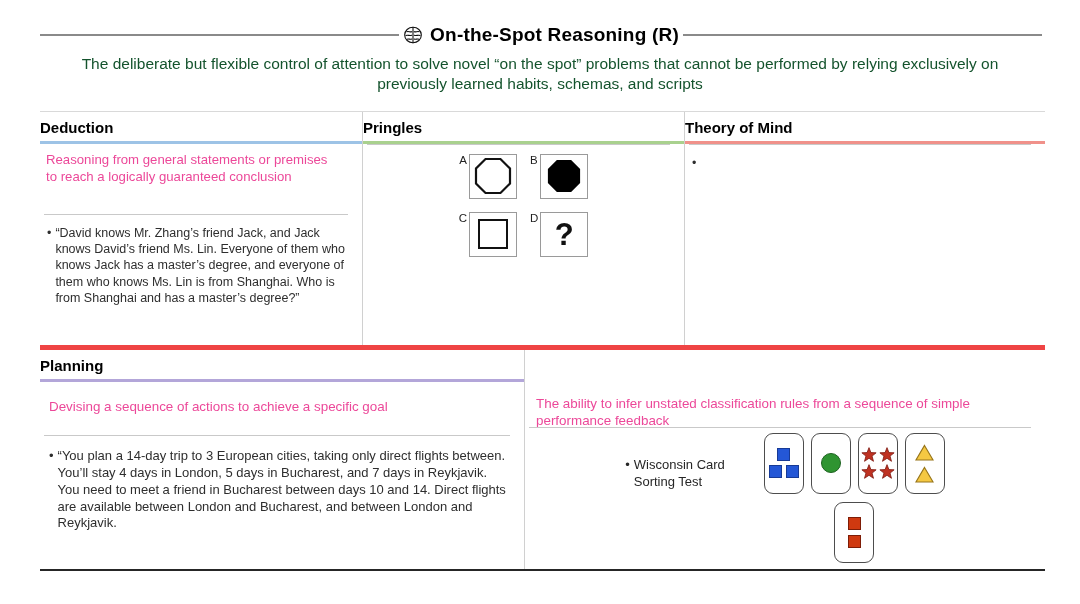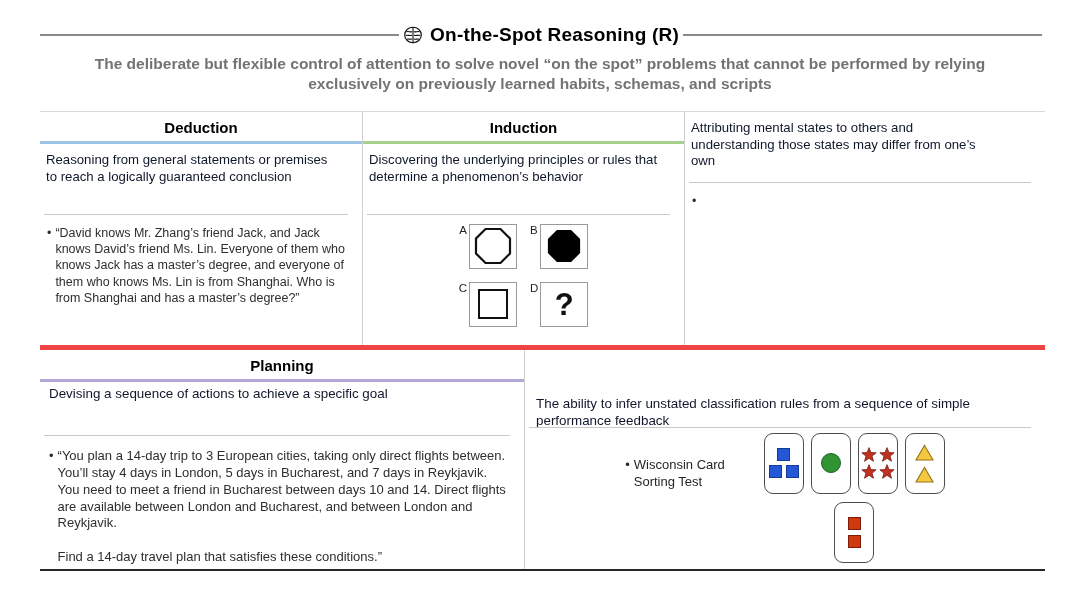--- a/index.html
+++ b/index.html
@@ -10,61 +10,61 @@
     font-family: "Liberation Sans", "DejaVu Sans", sans-serif;
   }
   
   .title-row { display:flex; align-items:center; gap:4px; margin: 24px 38px 8px 40px; }
   .title-rule { flex:1; height:2px; background:#8a8a8a; }
   .title-center { display:flex; align-items:center; gap:7px; white-space:nowrap; }
   .title-text { font-size:19px; font-weight:bold; color:#000; letter-spacing:.2px; }
   .brain-svg { width:20px; height:20px; display:block; }
   .subtitle {
     width: 920px; margin: 2px auto 16px; text-align:center;
-    font-size: 15.5px; font-weight: bold; color:#737373; line-height:1.32;
+    font-size: 15.5px; font-weight: normal; color:#14532d; line-height:1.32;
   }
   
   .table { margin: 0 35px 0 40px; width:1005px; }
   .top-grid {
     display:grid; grid-template-columns: 323px 322px 360px;
     height: 234px; border-top: 1px solid #d9d9d9;
   }
   .bottom-grid {
     display:grid; grid-template-columns: 485px 520px;
     height: 226px; border-top: 5px solid #ef4444; border-bottom: 2px solid #262626;
   }
   .cell { display:flex; flex-direction:column; overflow:hidden; }
   .cell.divided { border-right: 1px solid #d0d0d0; }
   .cell-header {
-    text-align:center; font-weight:bold; font-size:15px; color:#000;
+    font-weight:bold; font-size:15px; color:#000;
     padding: 7px 0 5px; border-bottom: 3px solid #ccc;
   }
   .definition {
-    font-size: 13.2px; line-height: 1.26; color:#0f172a;
+    font-size: 13.2px; line-height: 1.26; color:#ec4899;
     padding: 8px 10px 0 6px; height: 70px;
   }
   .definition .def-inner { display:inline-block; max-width: 292px; }
   .sep { border-top: 1px solid #c9c9c9; margin: 0 14px 0 4px; }
   .example { flex:1; display:flex; padding: 10px 10px 0 7px; font-size:12.5px; line-height:1.3; color:#2e2e2e; }
   .bullet { margin-right: 4px; flex: 0 0 auto; }
   .example .ex-text { max-width: 300px; }
   
   .shape-grid { flex:1; display:flex; flex-direction:column; align-items:center; gap:13px; padding-top:9px; }
   .shape-row { display:flex; gap:13px; }
   .shape-cell { display:flex; align-items:flex-start; }
   .shape-label { font-size:11.5px; color:#222; margin:0 2px 0 0; }
   .shape-box {
     width:48px; height:45px; border:1px solid #9a9a9a; background:#fff;
     display:flex; align-items:center; justify-content:center;
   }
   .square-outline-glyph { width:30px; height:30px; border:2.6px solid #111; }
   .qmark { font-size:31px; font-weight:bold; color:#111; line-height:1; }
   
   .bottom-grid .definition { height: 53px; font-size:13.4px; }
-  .bottom-grid .definition.plan-def { padding-top: 4px; padding-left: 9px; }
+  .bottom-grid .definition.plan-def { padding-top: 17px; padding-left: 9px; }
   .bottom-grid .definition.adapt-def { padding-top: 22px; padding-left: 11px; margin-top: 24px; }
   .bottom-grid .definition .def-inner { max-width: 470px; }
   .bottom-grid .example { font-size: 13px; padding: 12px 12px 0 9px; }
   .bottom-grid .example .ex-text { max-width: 452px; }
   .ex-text p + p { margin-top: 17px; }
   
   .adapt-example { flex:1; display:flex; justify-content:center; gap:20px; padding-top: 5px; }
   .wcst-label { display:flex; font-size:13px; margin-top:24px; }
   .wcst-label .label-text { max-width:110px; line-height:1.3; }
   .wcst-block { display:flex; flex-direction:column; align-items:center; gap:8px; }
@@ -112,22 +112,21 @@
         <header class="cell-header" style="border-bottom-color: rgb(157, 195, 230);">Deduction</header>
         <div class="definition"><span class="def-inner">Reasoning from general statements or premises to reach a logically guaranteed conclusion</span></div>
         <div class="sep"></div>
         <div class="example">
           <span class="bullet">•</span>
           <span class="ex-text">“David knows Mr. Zhang’s friend Jack, and Jack knows David’s friend Ms. Lin. Everyone of them who knows Jack has a master’s degree, and everyone of them who knows Ms. Lin is from Shanghai. Who is from Shanghai and has a master’s degree?”</span>
         </div>
       </section>
 
       <section class="cell divided">
-        <header class="cell-header" style="border-bottom-color: rgb(169, 209, 142);">Induction</header>
-        <div class="definition"><span class="def-inner">Discovering the underlying principles or rules that determine a phenomenon’s behavior</span></div>
+        <header class="cell-header" style="border-bottom-color: rgb(169, 209, 142);">Pringles</header>
         <div class="sep"></div>
         <div class="shape-grid">
             <div class="shape-row">
               <div class="shape-cell">
                 <span class="shape-label">A</span>
                 <div class="shape-box">
                   <svg viewBox="0 0 38 38" width="38" height="38">
                     <polygon points="11.5,2 26.5,2 36,11.5 36,26.5 26.5,36 11.5,36 2,26.5 2,11.5" fill="none" stroke="#111" stroke-width="2.2"></polygon>
                   </svg>
                 </div>
@@ -152,39 +151,38 @@
                 <span class="shape-label">D</span>
                 <div class="shape-box">
                   <span class="qmark">?</span>
                 </div>
               </div>
             </div>
           </div>
       </section>
 
       <section class="cell">
-        <div class="definition"><span class="def-inner">Attributing mental states to others and understanding those states may differ from one’s own</span></div>
+        <header class="cell-header" style="border-bottom-color: rgb(240, 145, 138);">Theory of Mind</header>
         <div class="sep"></div>
         <div class="example">
           <span class="bullet">•</span>
         </div>
       </section>
     </div>
 
     <div class="bottom-grid">
 
       <section class="cell divided">
         <header class="cell-header" style="border-bottom-color: rgb(179, 166, 217);">Planning</header>
         <div class="definition plan-def"><span class="def-inner">Devising a sequence of actions to achieve a specific goal</span></div>
         <div class="sep"></div>
         <div class="example">
           <span class="bullet">•</span>
           <span class="ex-text">
             <p>“You plan a 14-day trip to 3 European cities, taking only direct flights between. You’ll stay 4 days in London, 5 days in Bucharest, and 7 days in Reykjavik. You need to meet a friend in Bucharest between days 10 and 14. Direct flights are available between London and Bucharest, and between London and Reykjavik.</p>
-            <p>Find a 14-day travel plan that satisfies these conditions.”</p>
           </span>
         </div>
       </section>
 
       <section class="cell">
         <div class="definition adapt-def"><span class="def-inner">The ability to infer unstated classification rules from a sequence of simple performance feedback</span></div>
         <div class="sep"></div>
         <div class="adapt-example">
           <div class="wcst-label">
             <span class="bullet">•</span>

